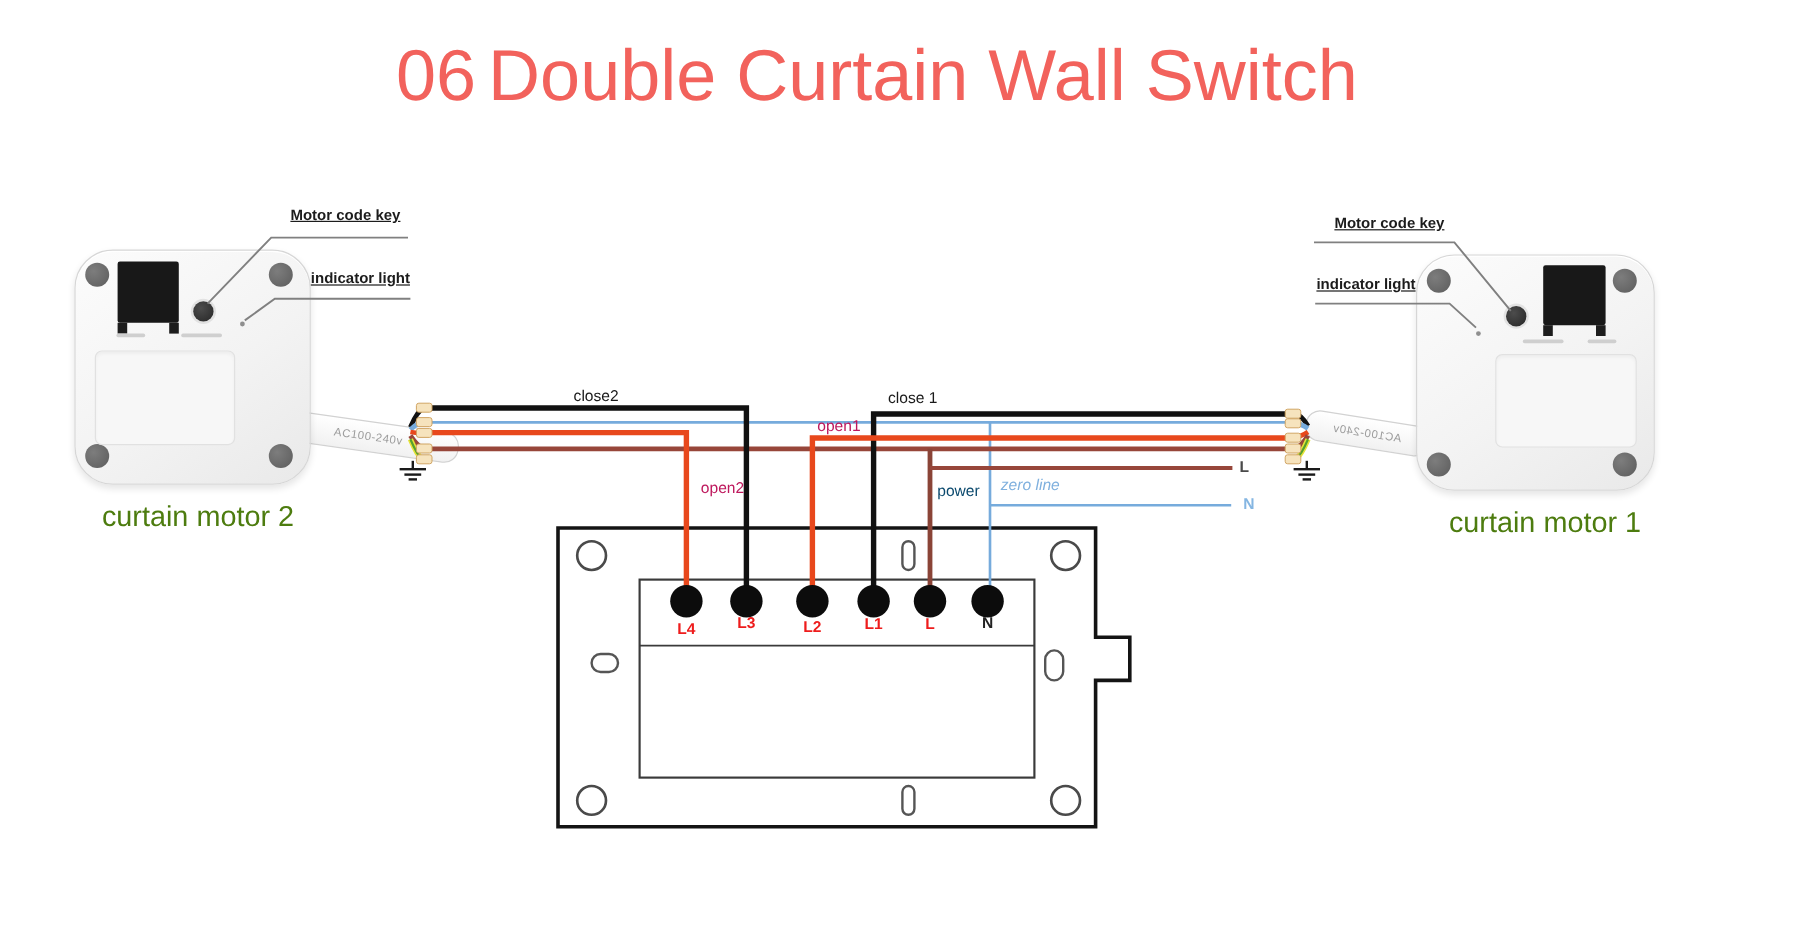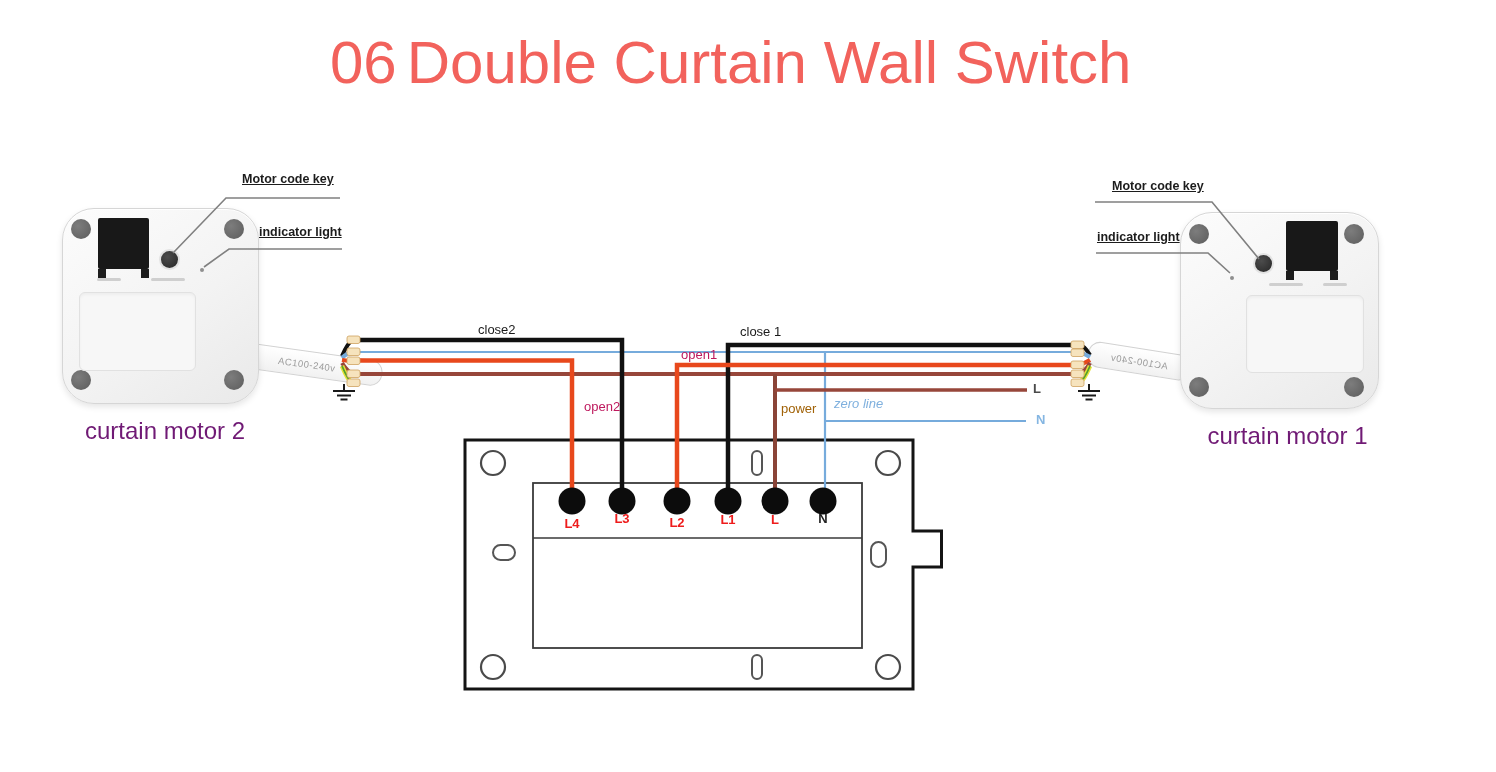--- a/index.html
+++ b/index.html
@@ -9,25 +9,25 @@
   }
   
   .title{
     position:absolute;left:330px;top:28px;width:760px;text-align:center;
     font-size:60px;font-weight:400;color:#f2625c;letter-spacing:0;white-space:nowrap;
   }
   .title .num{margin-right:10px;}
   
   .lbl{position:absolute;white-space:nowrap;line-height:1.1;}
   .ann{font-size:12.5px;font-weight:600;color:#1c1c1c;text-decoration:underline;}
-  .caption{font-size:24px;color:#701a75;}
+  .caption{font-size:24px;color:#4d7c0f;}
   .wirelbl{font-size:13px;}
   .w-black{color:#1a1a1a;}
   .w-red{color:#be185d;}
-  .w-brown{color:#a16207;}
+  .w-brown{color:#0c4a6e;}
   .w-blue{color:#7fb0de;}
   .w-gray{color:#4a4a4a;font-weight:700;}
   .w-blue-b{color:#85b6e2;font-weight:700;}
   .termlbl{font-size:13px;font-weight:600;width:30px;text-align:center;}
   .t-red{color:#ee1c1c;}
   .t-dark{color:#222;}
   
   .motor-body{
     position:absolute;border-radius:32px;border:1px solid #d6d6d6;
     background:linear-gradient(145deg,#fcfcfc 0%,#f3f3f3 55%,#e9e9e9 100%);

